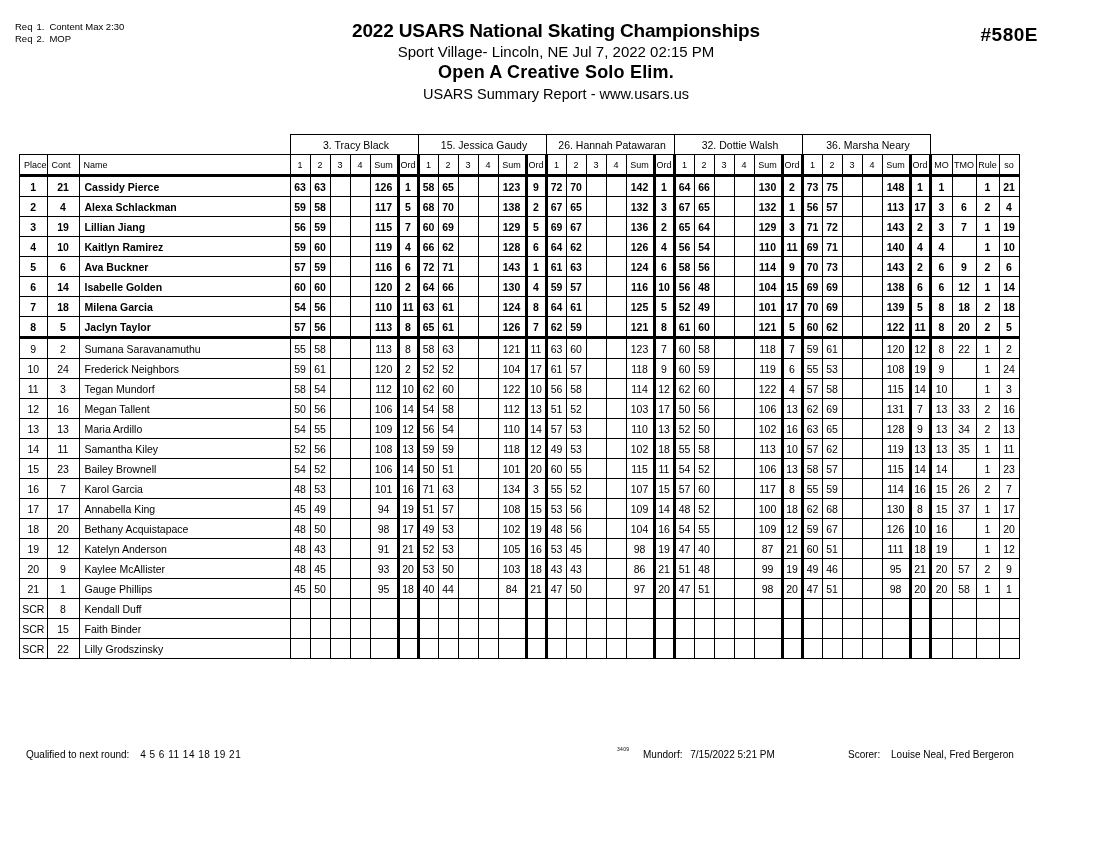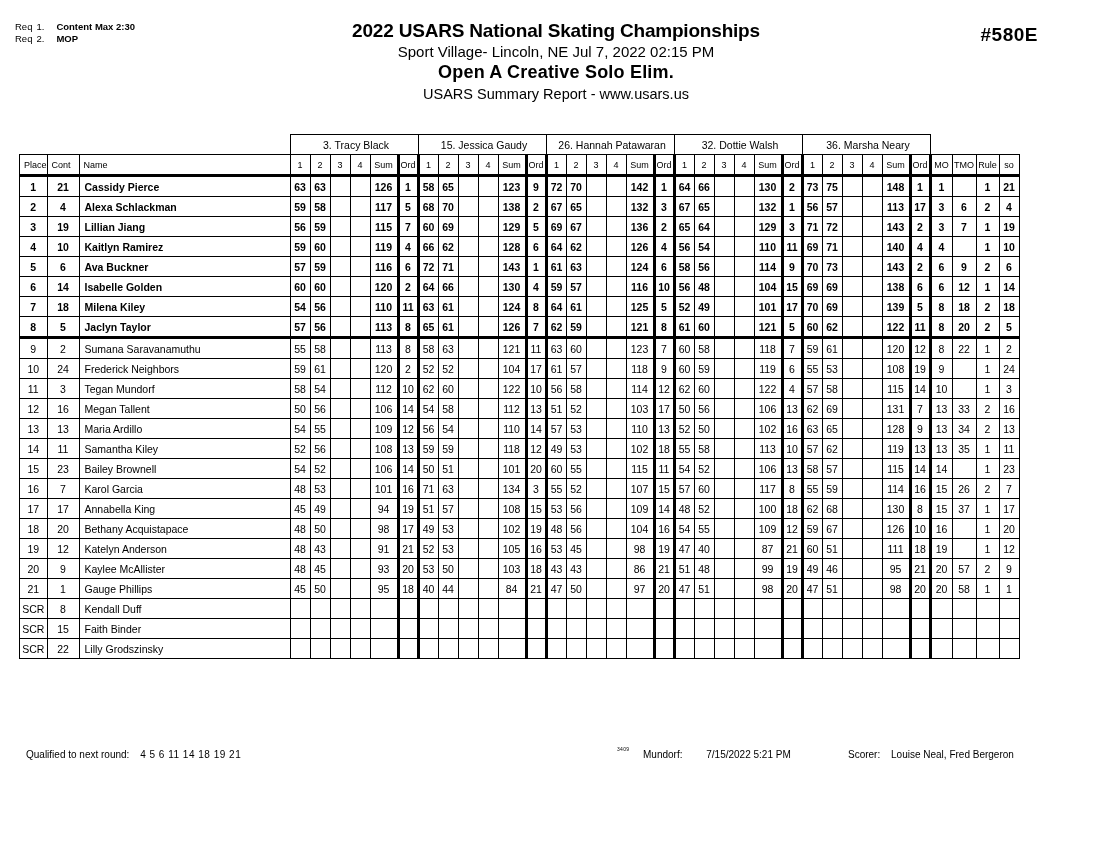--- a/index.html
+++ b/index.html
@@ -21,21 +21,21 @@
     position: absolute;
     left: 15px;
     top: 21px;
     font-size: 9.5px;
     line-height: 12px;
     white-space: nowrap;
   }
   .req-line { display: block; }
   .req-lbl { display: inline-block; }
   .req-num { display: inline-block; margin-left: 4px; }
-  .req-txt { display: inline-block; margin-left: 12px; font-weight: bold; }
+  .req-txt { display: inline-block; margin-left: 5px; }
 
   
   .title-block {
     position: absolute;
     left: 12px;
     right: 0;
     top: 20px;
     text-align: center;
   }
   .t-main {
@@ -153,21 +153,21 @@
     font-size: 5px;
     letter-spacing: 0.3px;
     color: #000;
   }
   .f-printed {
     position: absolute;
     left: 643px;
     top: 0;
     white-space: nowrap;
   }
-  .f-printed .f-val { margin-left: 21px; }
+  .f-printed .f-val { margin-left: 5px; }
   .f-scorer {
     position: absolute;
     left: 848px;
     top: 0;
     white-space: nowrap;
   }
   .f-scorer .f-val { margin-left: 8px; }
 </style>
 </head>
 <body>
@@ -531,21 +531,21 @@
           <td>138</td>
           <td class="ord-cell">6</td>
           <td>6</td>
           <td>12</td>
           <td>1</td>
           <td>14</td>
         </tr>
         <tr class="boldrow">
           <td>7</td>
           <td>18</td>
-          <td class="c-name">Milena Kiley</td>
+          <td class="c-name">Milena Garcia</td>
           <td>54</td>
           <td>56</td>
           <td></td>
           <td></td>
           <td>110</td>
           <td class="ord-cell">11</td>
           <td>63</td>
           <td>61</td>
           <td></td>
           <td></td>

